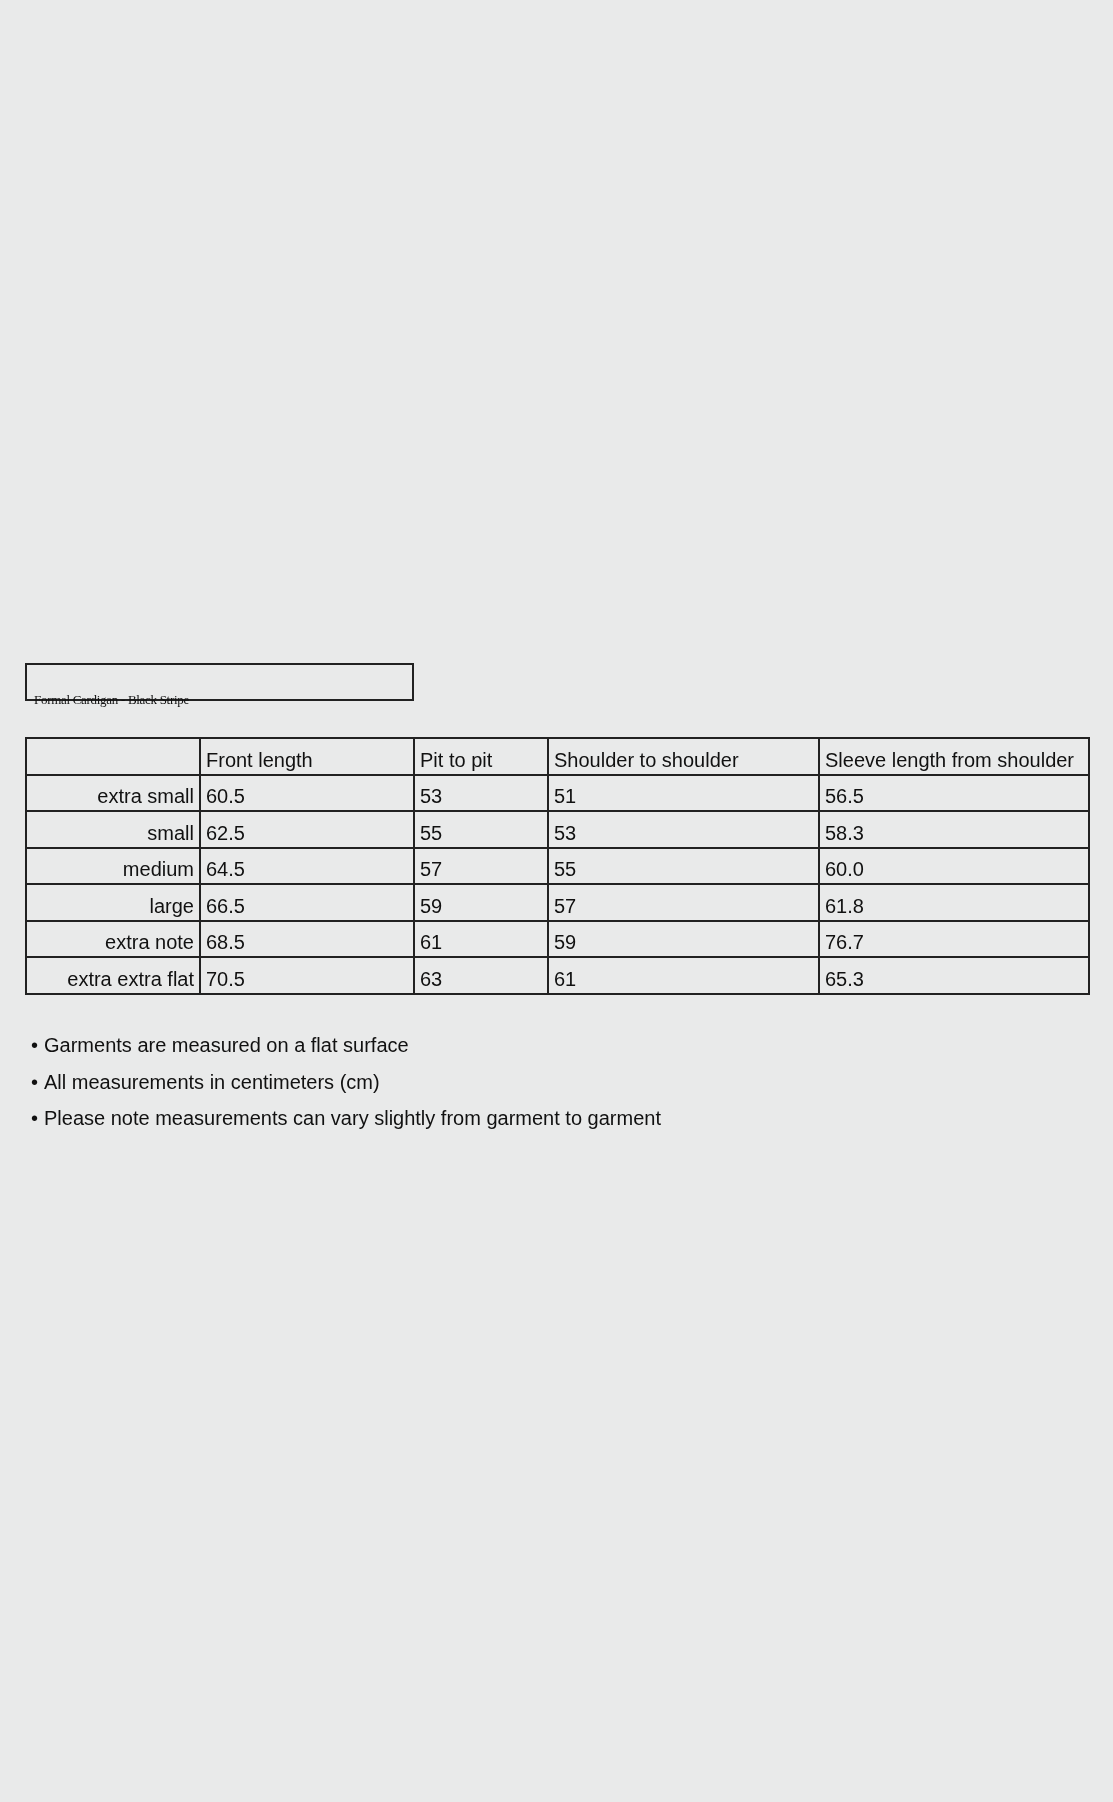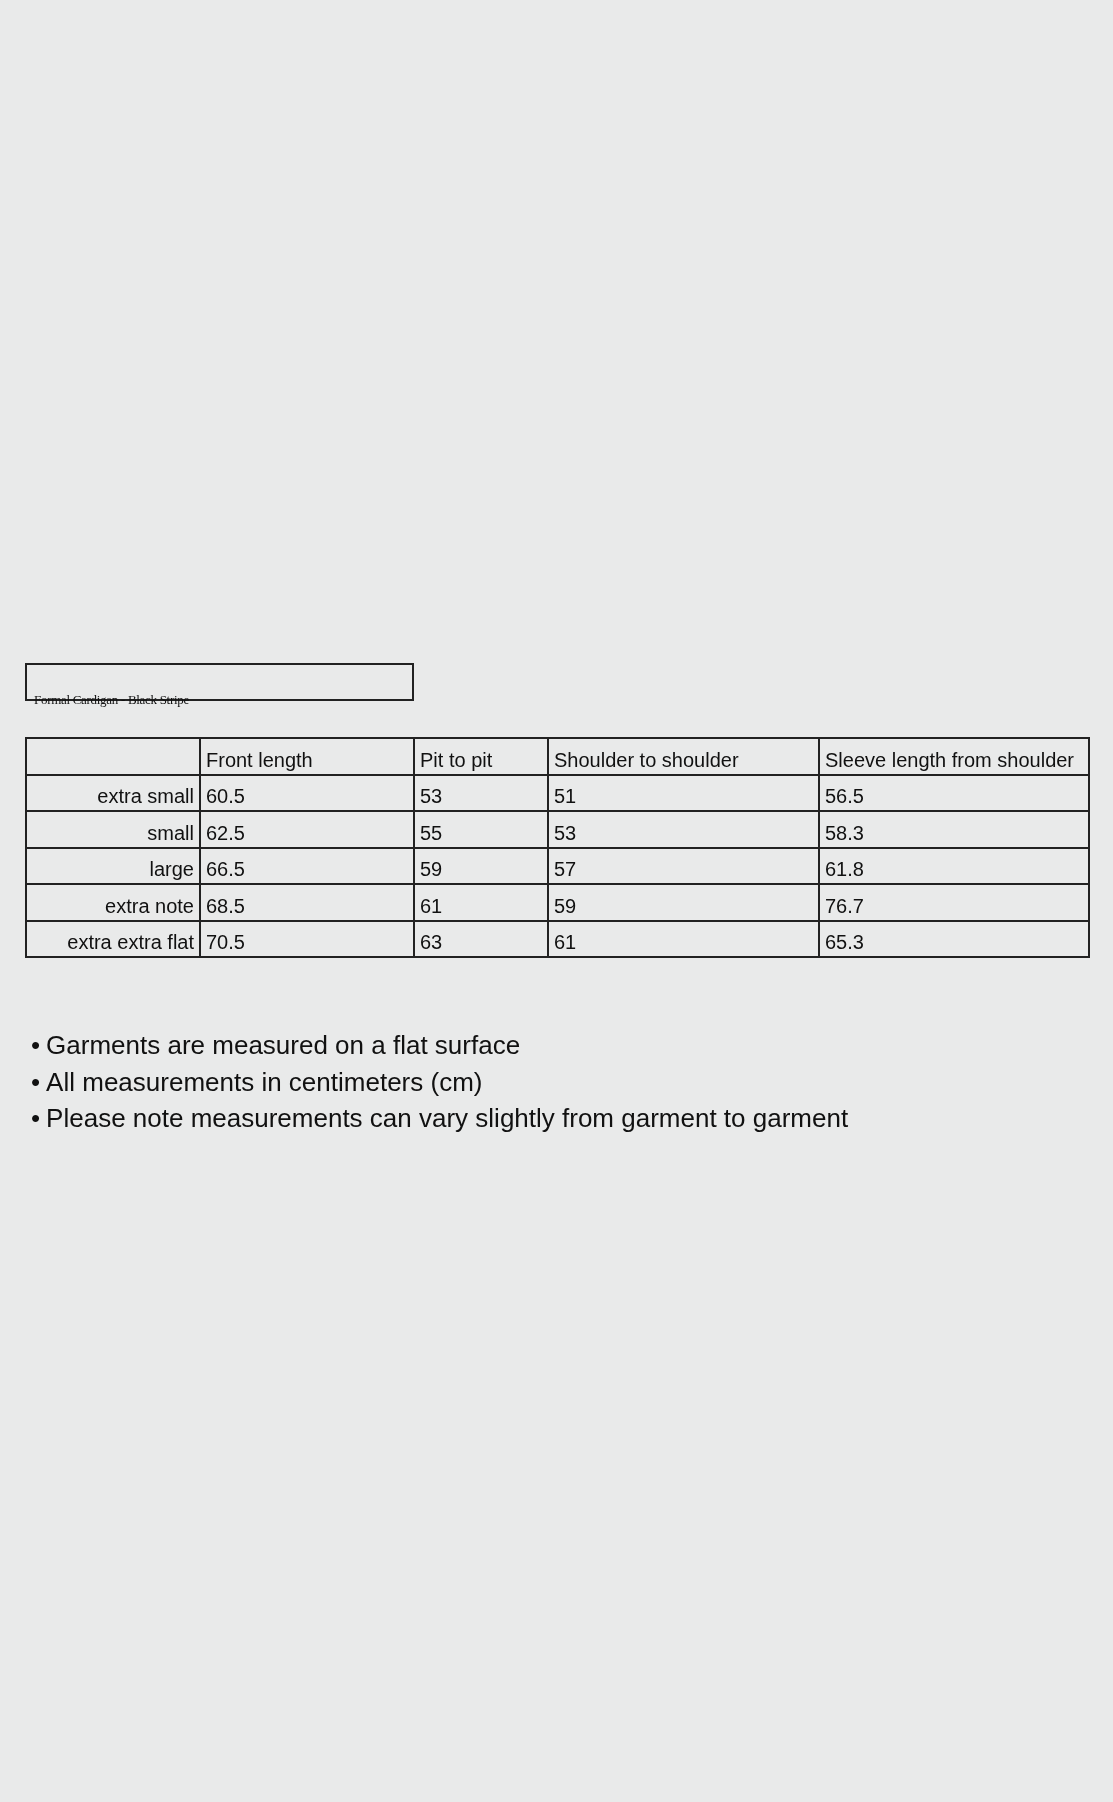--- a/index.html
+++ b/index.html
@@ -26,21 +26,21 @@
     font-size:20px; font-weight:normal; white-space:nowrap; overflow:hidden;
     vertical-align:bottom; padding-bottom:2px;
   }
   table.sizes th { text-align:left; }
   table.sizes td.num { padding-right:4px; }
   table.sizes td.label { text-align:right; }
   ul.notes {
     position:absolute; left:31px; top:1034px; margin:0; padding:0; list-style:none;
   }
   ul.notes li {
-    font-size:26px; height:36.5px; line-height:22px;
+    font-size:20px; height:36.5px; line-height:22px;
   }
   ul.notes li::before { content:"\2022"; margin-right:6px; }
 </style>
 </head>
 <body>
 
 <div class="title-box">
   <span>Formal Cardigan - Black Stripe</span>
 </div>
 
@@ -70,20 +70,27 @@
       <td class="num">56.5</td>
     </tr>
     <tr>
       <td class="label">small</td>
       <td class="num">62.5</td>
       <td class="num">55</td>
       <td class="num">53</td>
       <td class="num">58.3</td>
     </tr>
     <tr>
+      <td class="label">medium</td>
+      <td class="num">64.5</td>
+      <td class="num">57</td>
+      <td class="num">55</td>
+      <td class="num">60.0</td>
+    </tr>
+    <tr>
       <td class="label">large</td>
       <td class="num">66.5</td>
       <td class="num">59</td>
       <td class="num">57</td>
       <td class="num">61.8</td>
     </tr>
     <tr>
       <td class="label">extra note</td>
       <td class="num">68.5</td>
       <td class="num">61</td>

